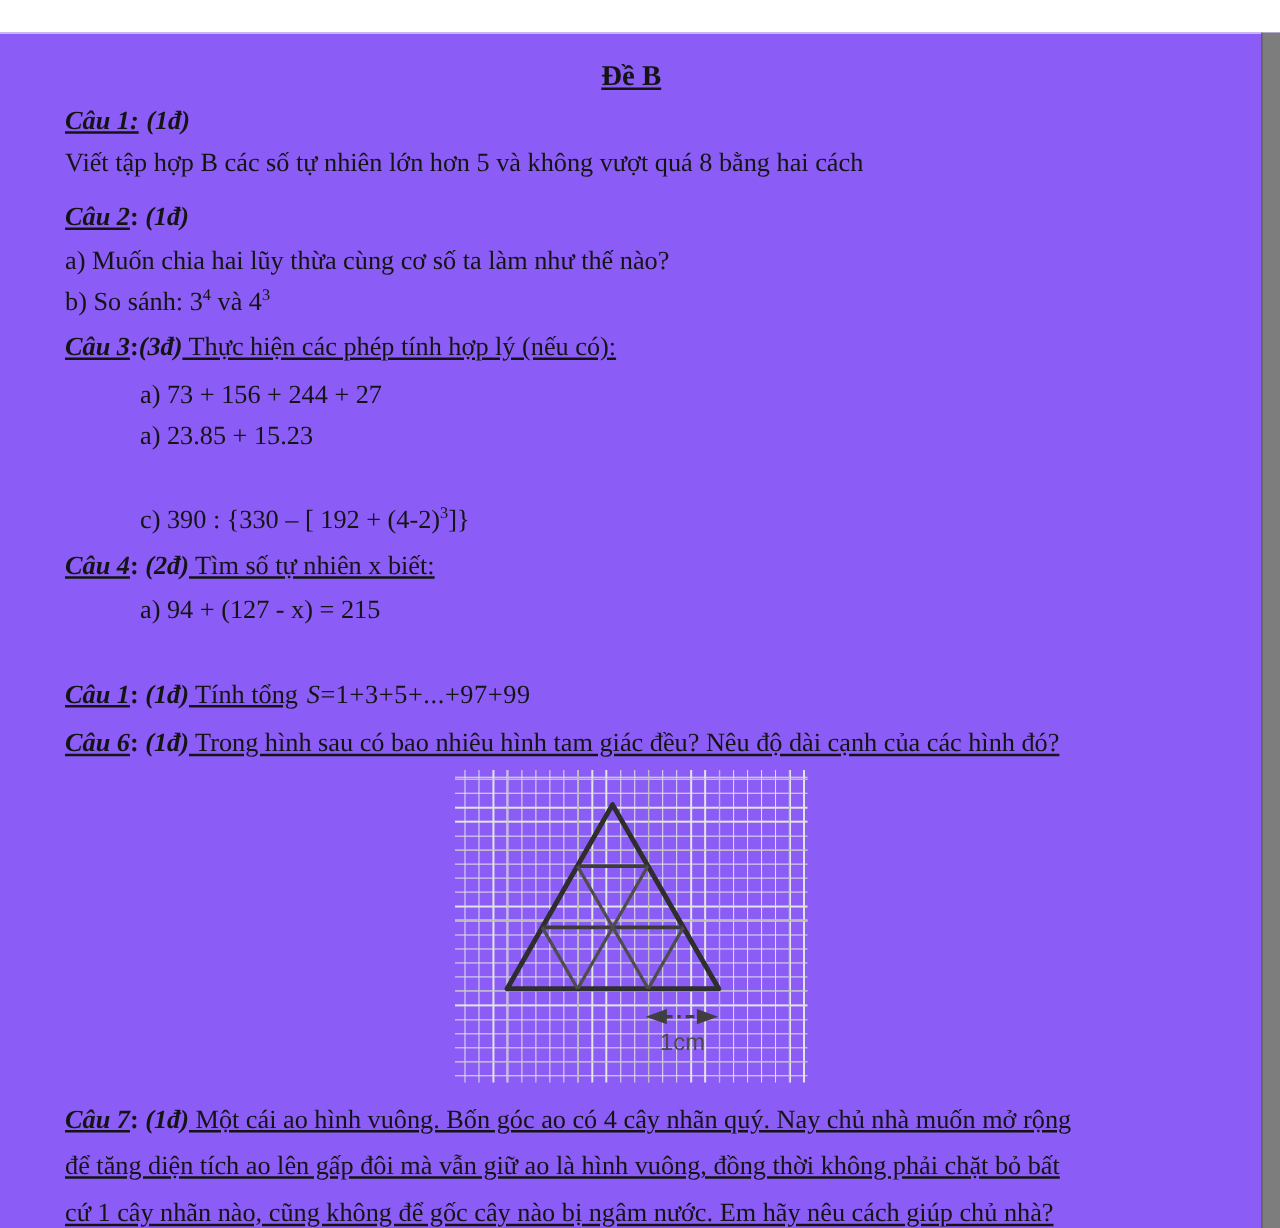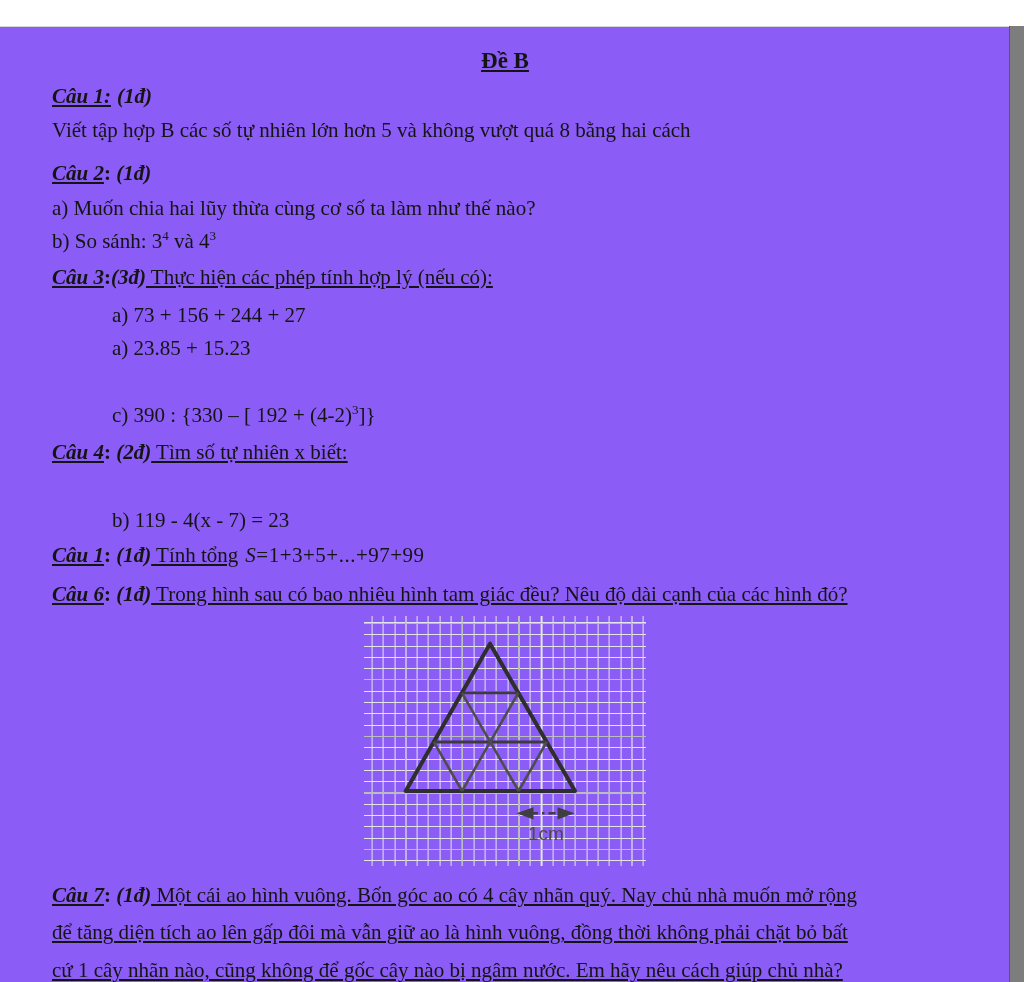--- a/index.html
+++ b/index.html
@@ -54,21 +54,21 @@
   <div class="abs" style="left:52px;top:239px;">
     <span class="q-label">Câu 3</span><span class="q-sep">:</span><span class="q-pts">(3đ)</span><span class="q-rest"> Thực hiện các phép tính hợp lý (nếu có):</span>
   </div>
   <div class="abs" style="left:112px;top:277px;"><span>a) 73 + 156 + 244 + 27</span></div>
   <div class="abs" style="left:112px;top:310px;"><span>a)  23.85 + 15.23</span></div>
   <div class="abs" style="left:112px;top:377px;"><span>c) 390 : {330 – [ 192 + (4-2)</span><sup>3</sup><span>]}</span></div>
 
   <div class="abs" style="left:52px;top:414px;">
     <span class="q-label">Câu 4</span><span class="q-sep">: </span><span class="q-pts">(2đ)</span><span class="q-rest"> Tìm số tự nhiên x biết:</span>
   </div>
-  <div class="abs" style="left:112px;top:482px;"><span>b) 119 - 4(x - 7) = 23</span></div>
+  <div class="abs" style="left:112px;top:449px;"><span>a)  94 + (127 - x) = 215</span></div>
 
   <div class="abs" style="left:52px;top:517px;">
     <span class="q-label">Câu 1</span><span class="q-sep">: </span><span class="q-pts">(1đ)</span><span class="q-rest"> Tính tổng</span><span class="formula"><span class="it">S</span><span>=1+3+5+...+97+99</span></span>
   </div>
 
   <div class="abs" style="left:52px;top:556px;">
     <span class="q-label">Câu 6</span><span class="q-sep">: </span><span class="q-pts">(1đ)</span><span class="q-rest"> Trong hình sau có bao nhiêu hình tam giác đều? Nêu độ dài cạnh của các hình đó?</span>
   </div>
 
   <div class="figure">

